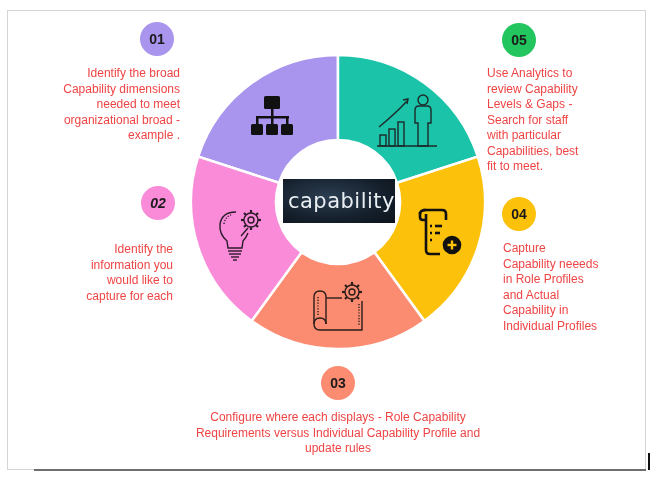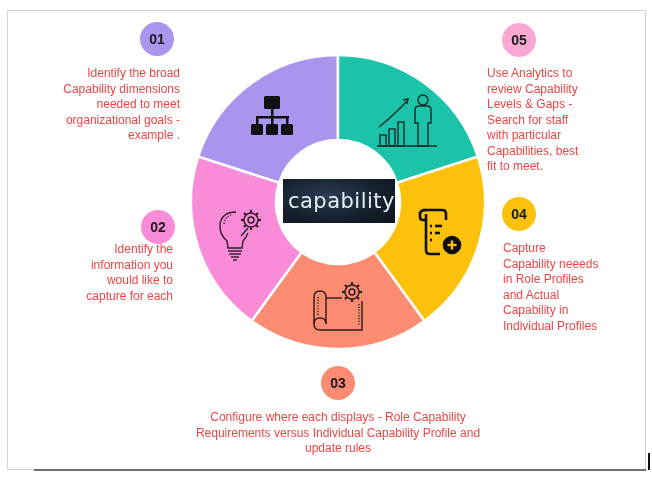--- a/index.html
+++ b/index.html
@@ -130,25 +130,25 @@
   <span class="cap-label">capability</span>
 </div>
 
 <div class="badge" style="left:140px; top:22px; background:#a994ee;">
   <span>01</span>
 </div>
 <div class="step-text right-al" style="right:472px; top:66px; width:170px;">
   <span>Identify the broad</span>
   <span>Capability dimensions</span>
   <span>needed to meet</span>
-  <span>organizational goals -</span>
+  <span>organizational broad -</span>
   <span>example  .</span>
 </div>
 
-<div class="badge" style="left:141px; top:210px; background:#f98bd8;">
+<div class="badge" style="left:141px; top:186px; background:#f98bd8;font-style:italic;">
   <span>02</span>
 </div>
 <div class="step-text right-al" style="right:479px; top:242px; width:150px;">
   <span>Identify the</span>
   <span>information you</span>
   <span>would like to</span>
   <span>capture for each</span>
 </div>
 
 <div class="badge" style="left:321px; top:366px; background:#fb8c72;">
@@ -165,21 +165,21 @@
 </div>
 <div class="step-text left-al" style="left:503px; top:241px; width:140px;">
   <span>Capture</span>
   <span>Capability neeeds</span>
   <span>in Role Profiles</span>
   <span>and Actual</span>
   <span>Capability in</span>
   <span>Individual Profiles</span>
 </div>
 
-<div class="badge" style="left:502px; top:23px; background:#f9a8d4;">
+<div class="badge" style="left:502px; top:23px; background:#22c55e;">
   <span>05</span>
 </div>
 <div class="step-text left-al" style="left:487px; top:66px; width:140px;">
   <span>Use Analytics to</span>
   <span>review Capability</span>
   <span>Levels &amp; Gaps -</span>
   <span>Search for staff</span>
   <span>with particular</span>
   <span>Capabilities, best</span>
   <span>fit to meet.</span>

